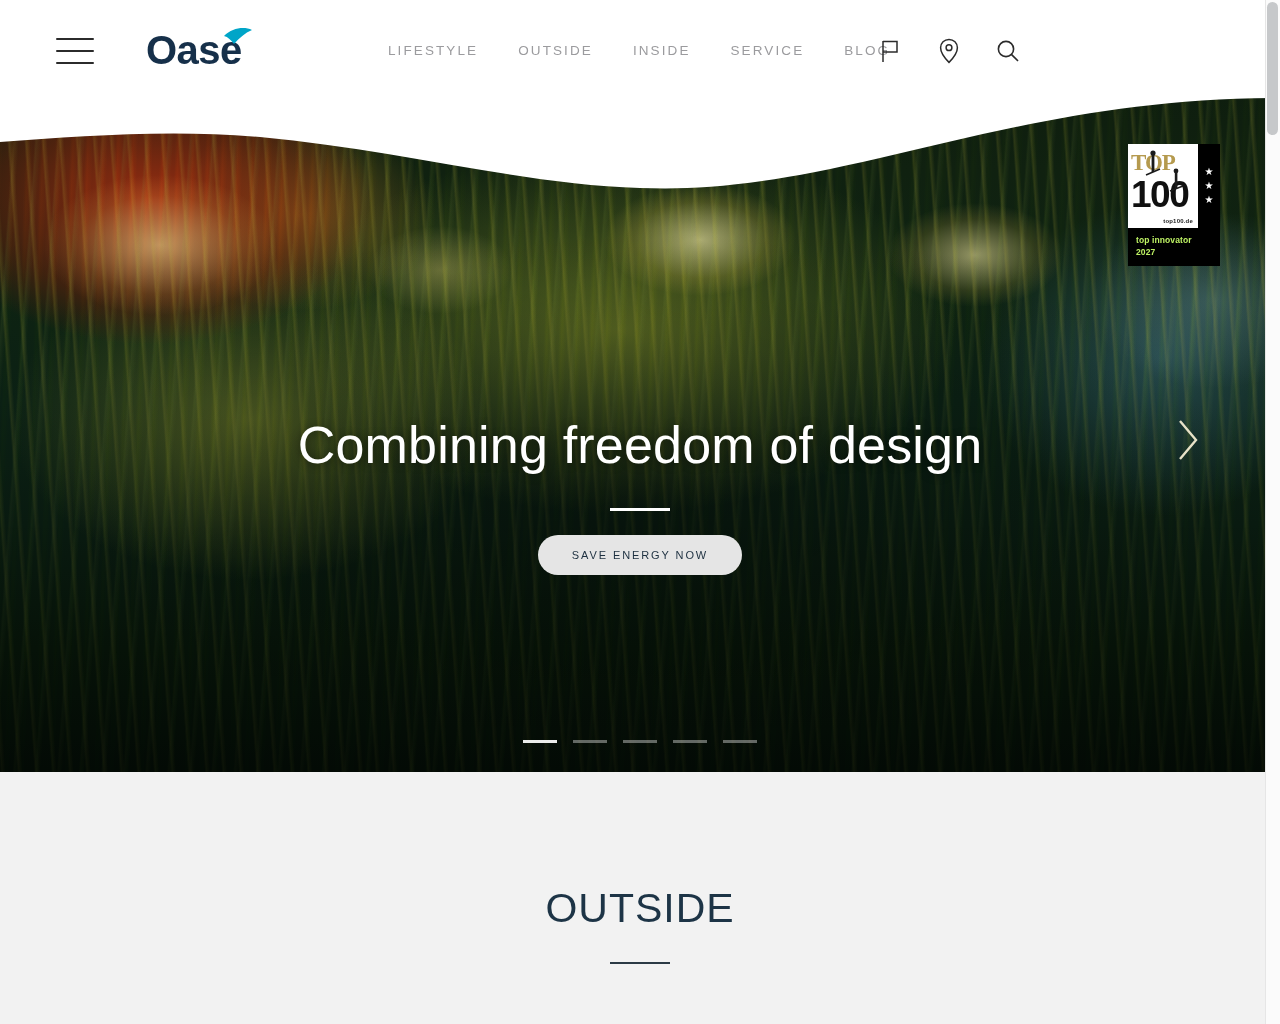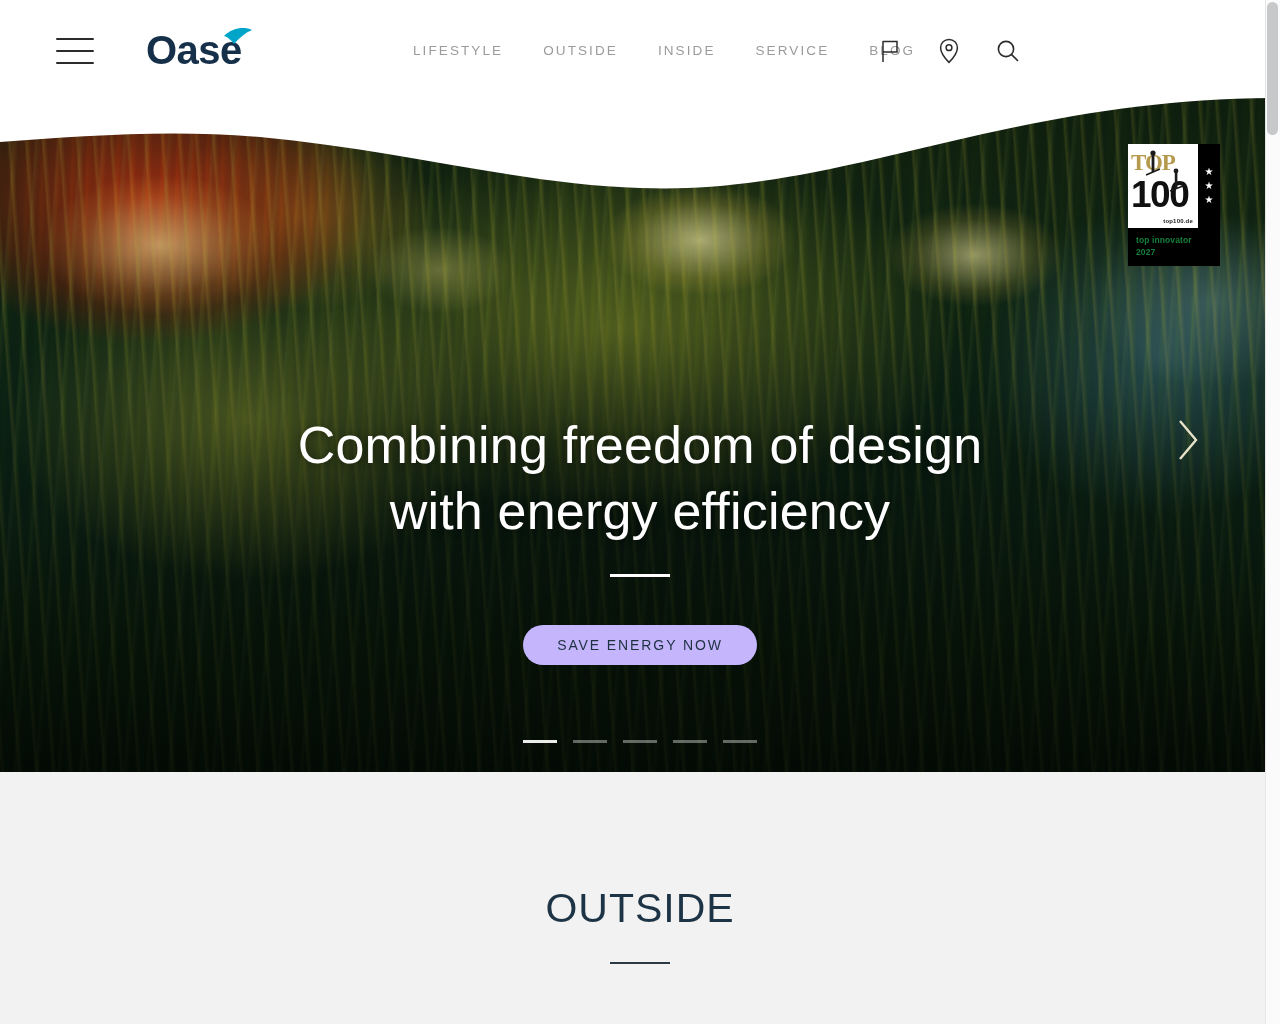--- a/index.html
+++ b/index.html
@@ -59,21 +59,20 @@
     height: 52px;
     cursor: pointer;
   }
 
   .nav {
     position: absolute;
     left: 388px;
     top: 42px;
     display: flex;
     gap: 0;
-    margin-left: 25px;
   }
   .nav-item {
     font-size: 13.5px;
     letter-spacing: 2.1px;
     color: #9b9b9e;
     text-transform: uppercase;
     white-space: nowrap;
     cursor: pointer;
     padding: 0 20px;
     line-height: 18px;
@@ -191,29 +190,29 @@
   }
 
   .hero-rule {
     margin-top: 30px;
     width: 60px;
     height: 3px;
     background: #ffffff;
   }
 
   .hero-cta {
-    margin-top: 48px;
+    margin-top: 24px;
     height: 40px;
     padding: 0 34px;
     border: none;
     border-radius: 20px;
-    background: #c4b5fd;
+    background: #e5e5e5;
     color: #1d3040;
     font-family: "Liberation Sans", sans-serif;
-    font-size: 14px;
+    font-size: 11px;
     letter-spacing: 1.9px;
     cursor: pointer;
     display: inline-flex;
     align-items: center;
     justify-content: center;
     white-space: nowrap;
   }
 
   .hero-dots {
     position: absolute;
@@ -302,21 +301,21 @@
     gap: 4px;
     padding: 6px 0;
   }
   .badge-stars span {
     color: #ffffff;
     font-size: 10px;
     line-height: 10px;
   }
   .badge-caption {
     padding: 6px 8px 8px 8px;
-    color: #15803d;
+    color: #bef264;
   }
   .badge-caption div {
     font-size: 8.5px;
     font-weight: 700;
     line-height: 12px;
     letter-spacing: 0.1px;
   }
 
   
   .section-outside {
@@ -377,21 +376,20 @@
     <div class="hero-scrim"></div>
 
     <svg class="hero-wave" viewBox="0 0 1280 200" preserveAspectRatio="none">
       <path d="M0,0 L1280,0 L1280,98 C1120,98 1000,130 880,158 C760,186 700,190 640,188
                C520,184 400,150 260,137 C170,129 80,136 0,142 Z" fill="#ffffff"></path>
     </svg>
 
     <div class="hero-content">
       <div class="hero-title">
         <div>Combining freedom of design</div>
-        <div>with energy efficiency</div>
       </div>
       <div class="hero-rule"></div>
       <button class="hero-cta">SAVE ENERGY NOW</button>
     </div>
 
     <div class="hero-dots">
       <div class="dot active"></div>
       <div class="dot"></div>
       <div class="dot"></div>
       <div class="dot"></div>

